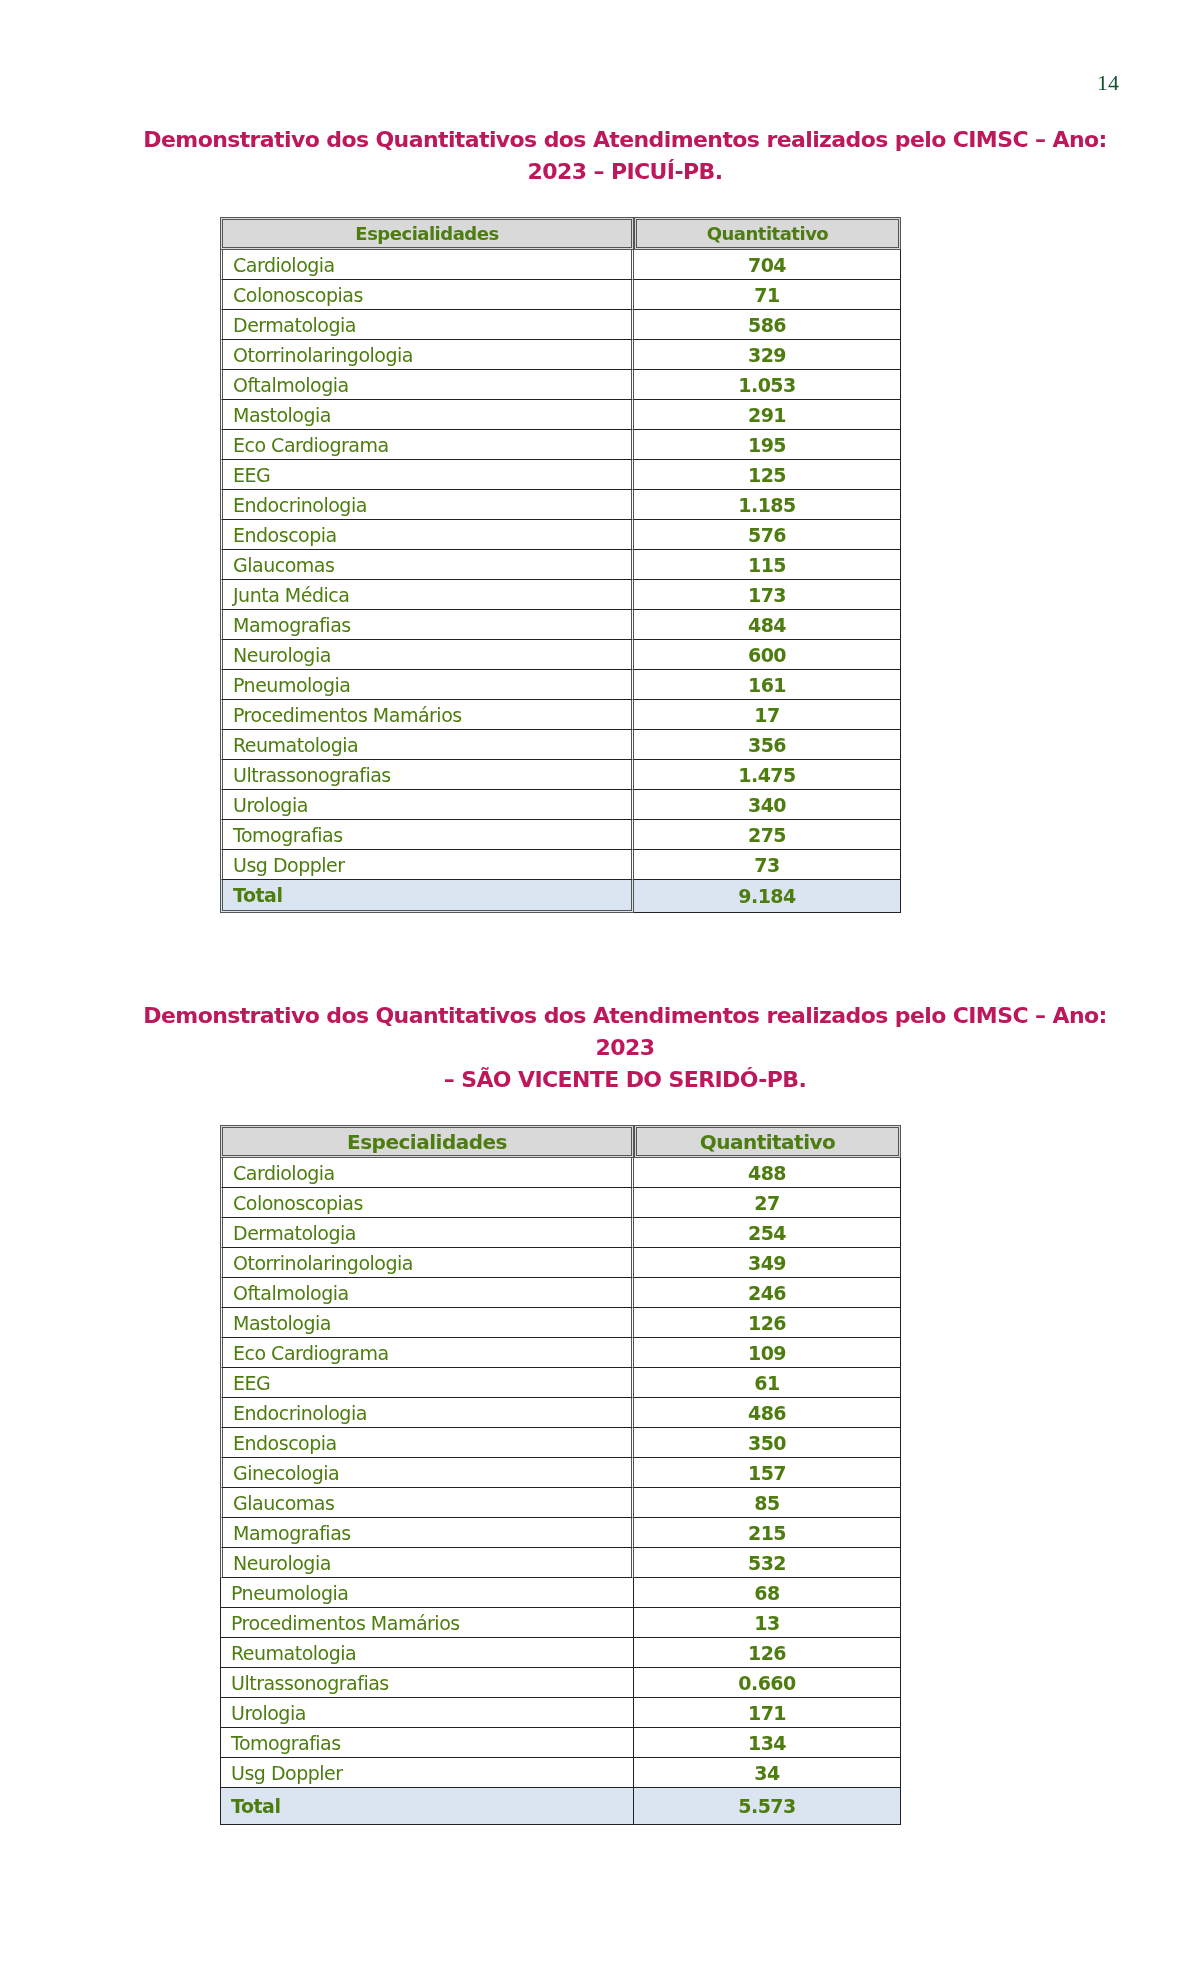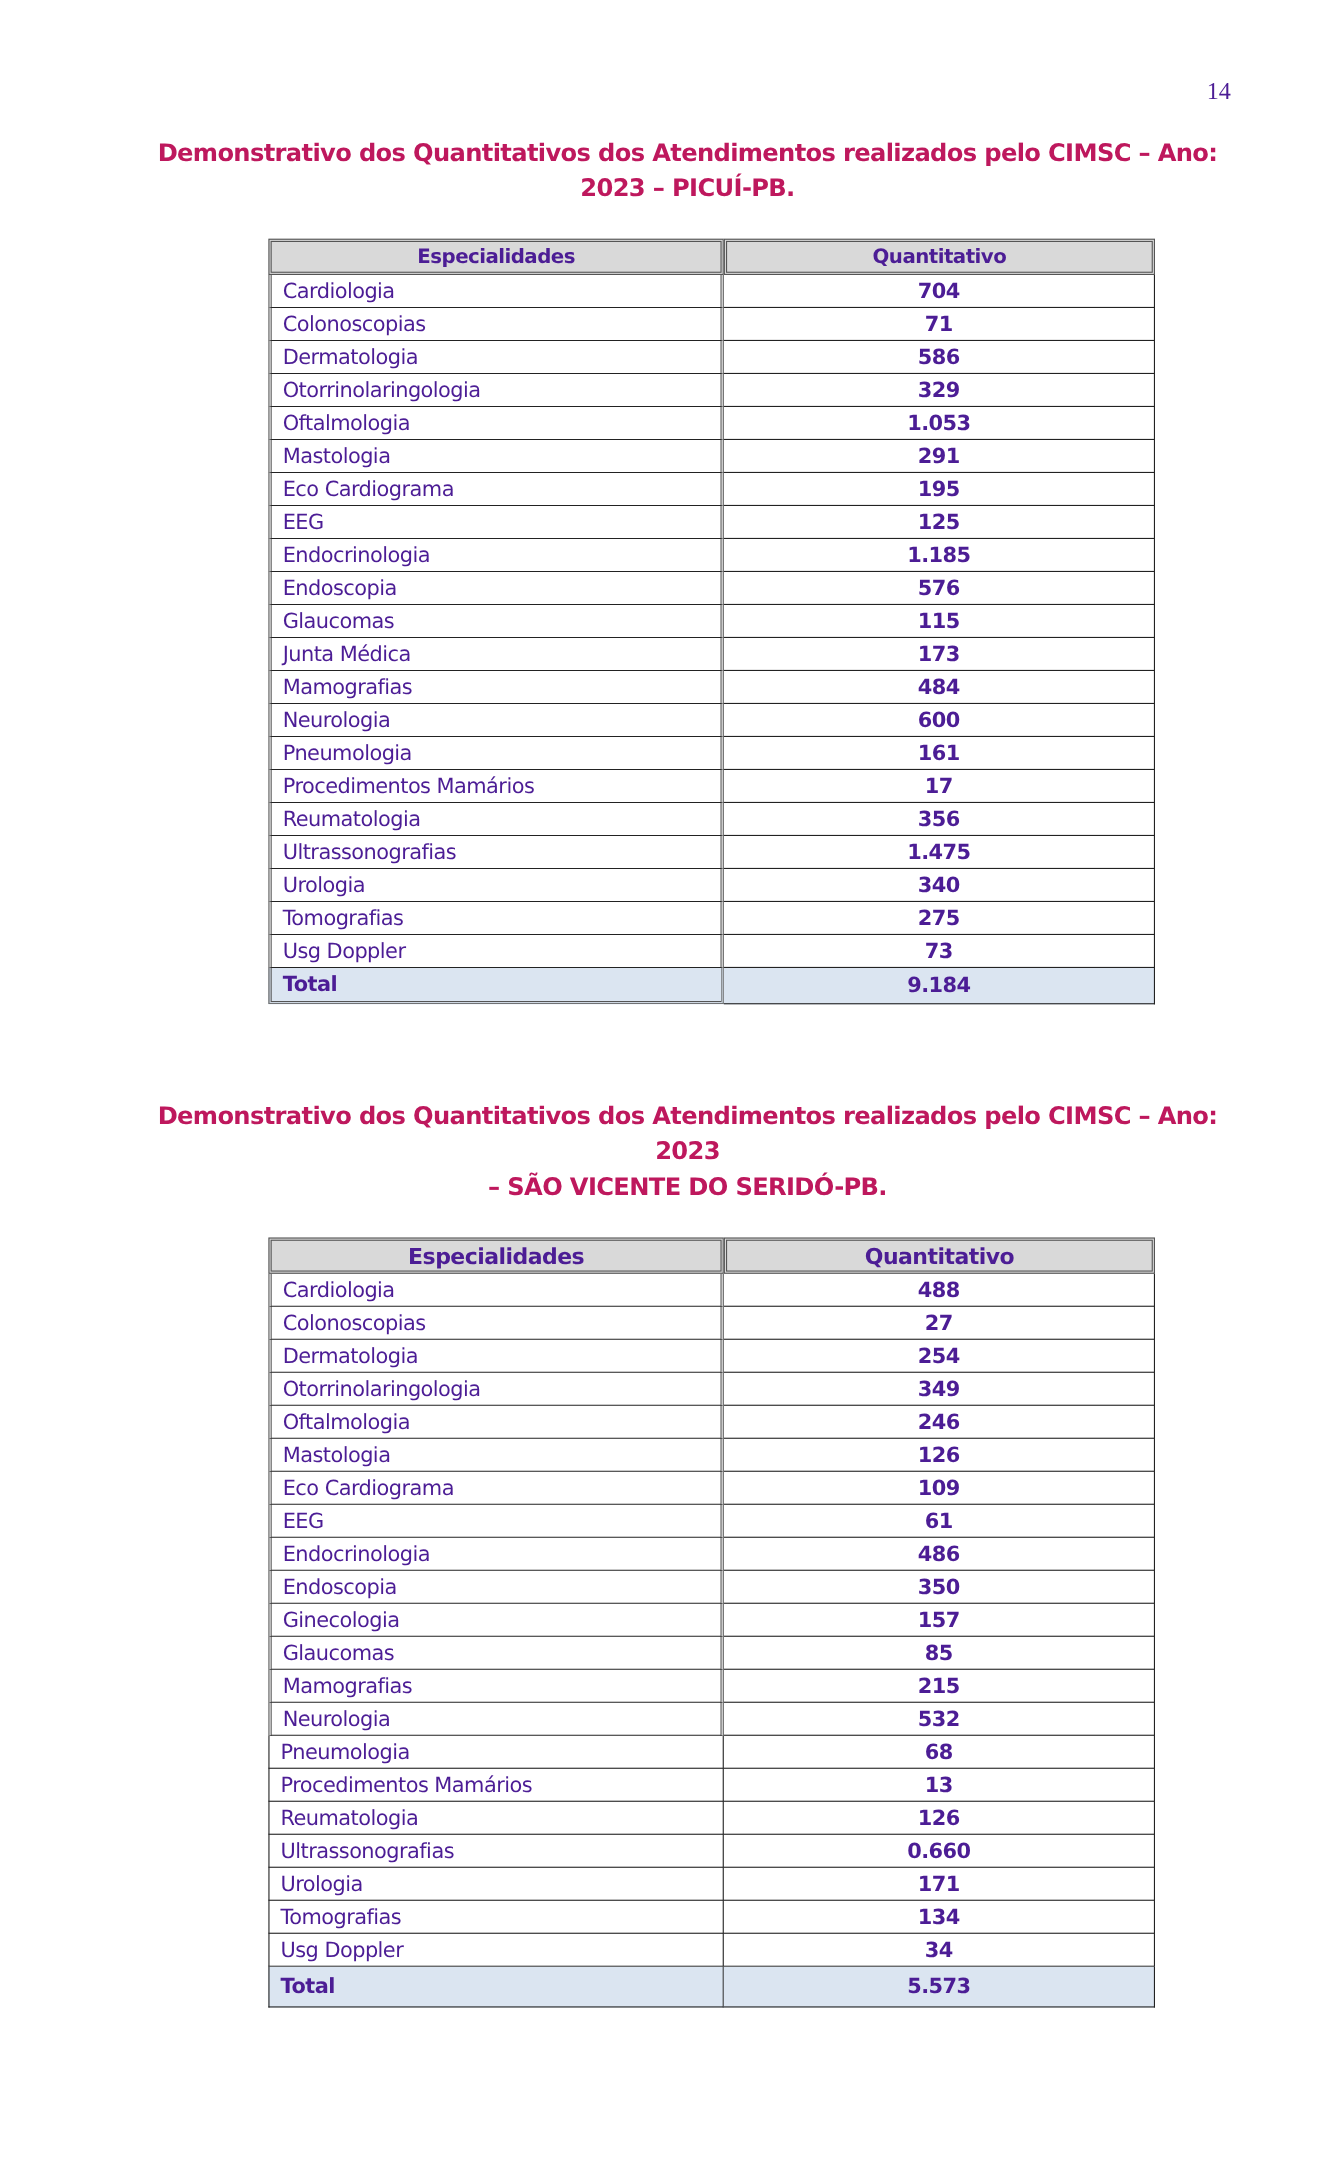--- a/index.html
+++ b/index.html
@@ -1,34 +1,34 @@
 <!DOCTYPE html>
 <html><head>
   <meta charset="utf-8">
   <style>
     html, body { margin: 0; padding: 0; background: #ffffff; }
     body { width: 1200px; height: 1976px; position: relative; overflow: hidden; }
     .page-number {
       position: absolute; left: 1097px; top: 70px;
-      font-family: "Liberation Serif", serif; font-size: 22px; color: #4c1d95;
+      font-family: "Liberation Serif", serif; font-size: 22px; color: #14532d;
     }
     .section-title {
       position: absolute; left: 100px; width: 1050px;
       text-align: center;
       font-family: "DejaVu Sans", sans-serif; font-weight: bold;
       font-size: 22px; line-height: 32px; color: #be185d;
       letter-spacing: -0.6px;
     }
     .title-1 { top: 124px; }
     .title-2 { top: 1000px; }
     .data-table {
-      position: absolute; left: 244px; width: 806px;
+      position: absolute; left: 220px; width: 681px;
       border-collapse: separate; border-spacing: 0;
       font-family: "DejaVu Sans", sans-serif; font-size: 19px;
-      color: #4c1d95; letter-spacing: -0.5px;
+      color: #4d7c0f; letter-spacing: -0.5px;
     }
     .table-1 { top: 217px; }
     .table-2 { top: 1125px; }
     .data-table th, .data-table td {
       padding: 0 10px; height: 30px; box-sizing: border-box;
     }
     .data-table th {
       background: #d9d9d9; font-weight: bold; text-align: center;
       font-size: 18px; height: 33px;
       border: 3px double #555;

